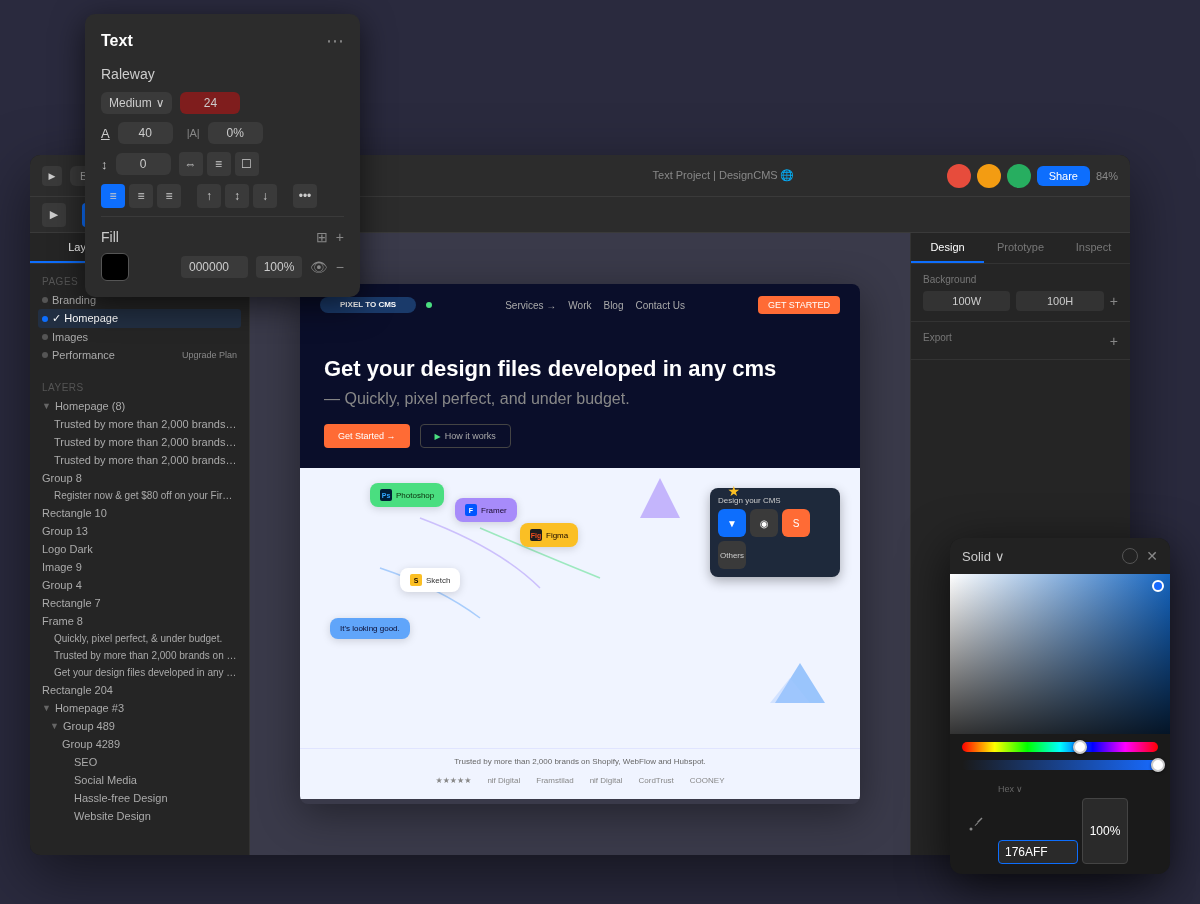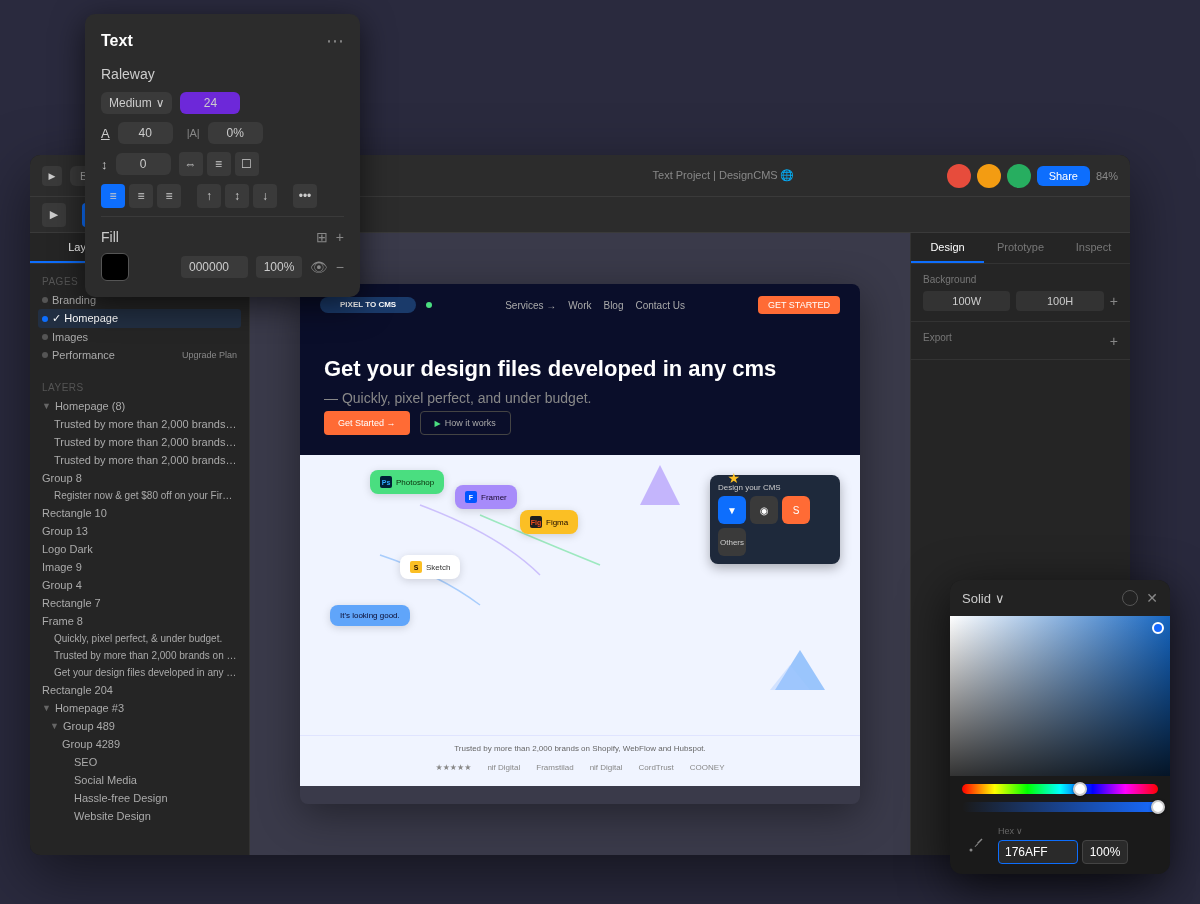--- a/index.html
+++ b/index.html
@@ -254,23 +254,23 @@
 
     .hero-title {
       font-size: 22px;
       font-weight: 800;
       color: white;
       line-height: 1.2;
       margin-bottom: 8px;
     }
 
     .hero-subtitle {
-      font-size: 14px;
+      font-size: 16px;
       color: #888;
-      margin-bottom: 5px;
+      margin-bottom: 16px;
     }
 
     .hero-buttons {
       display: flex;
       gap: 10px;
     }
 
     .btn-primary {
       background: #ff6b35;
       color: white;
@@ -718,20 +718,21 @@
     }
 
     .cp-hex-input {
       background: #2a2a2a;
       border: 1.5px solid #0d6efd;
       border-radius: 4px;
       color: #fff;
       font-size: 12px;
       padding: 4px 6px;
       width: 80px;
+      margin-top: 42px;
     }
 
     .cp-opacity-input {
       background: #2a2a2a;
       border: 1px solid #444;
       border-radius: 4px;
       color: #fff;
       font-size: 12px;
       padding: 4px 6px;
       width: 42px;
@@ -1018,21 +1019,21 @@
   <div class="panel-header">
     <span class="panel-title">Text</span>
     <span class="panel-dots">⋯</span>
   </div>
   <div class="font-name">Raleway</div>
   <div class="font-row">
     <div class="font-weight-select">
       <span>Medium</span>
       <span>∨</span>
     </div>
-    <input class="font-size-input" value="24" readonly="" style="background: #6d28d9; border: none; border-radius: 6px; color: rgb(204, 204, 204); font-size: 12px; padding: 4px 8px; width: 60px; text-align: center;">
+    <input class="font-size-input" value="24" readonly="" style="background: #7f1d1d; border: none; border-radius: 6px; color: rgb(204, 204, 204); font-size: 12px; padding: 4px 8px; width: 60px; text-align: center;">
   </div>
 
   <div class="panel-row">
     <div class="panel-label">
       <span style="text-decoration:underline;font-size:13px;color:#ccc;">A</span>
     </div>
     <input class="panel-input" value="40" readonly="" style="background: rgb(58, 58, 58); border: none; border-radius: 6px; color: rgb(204, 204, 204); font-size: 12px; padding: 4px 8px; width: 55px; text-align: center;">
     <div class="panel-label" style="margin-left:6px;">
       <span style="font-size:11px;color:#888;">|A|</span>
     </div>

